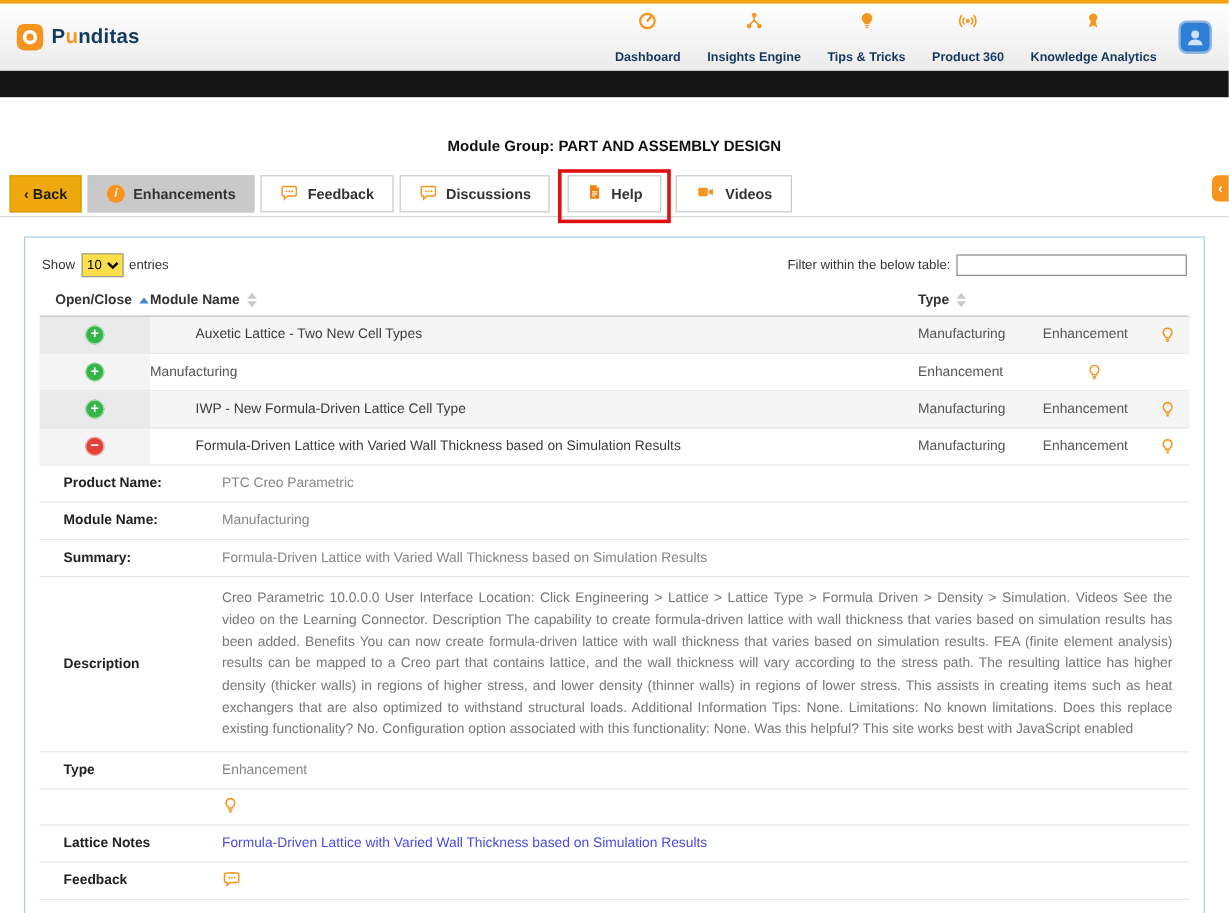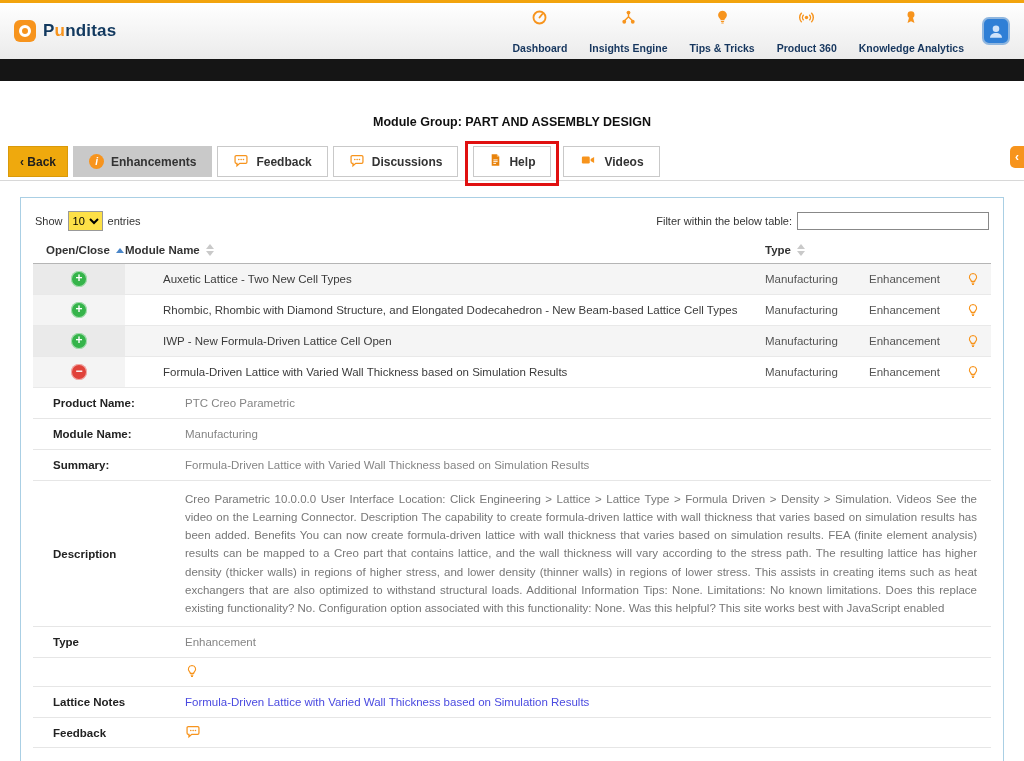--- a/index.html
+++ b/index.html
@@ -284,36 +284,35 @@
           <path d="M12 2.5a6.3 6.3 0 0 0-4 11.1c.7.6 1.2 1.5 1.2 2.4h5.6c0-.9.5-1.8 1.2-2.4a6.3 6.3 0 0 0-4-11.1z"></path>
           <path d="M9.5 18.8h5M10.3 21.3h3.4"></path>
         </svg>
     </div>
   </div>
 
   <div class="grid trow">
     <div class="oc-cell">
         <span class="toggle-icon open">+</span>
       </div>
-    <div class="title-cell">Rhombic, Rhombic with Diamond Structure, and Elongated Dodecahedron - New Beam-based Lattice Cell Types</div>
     <div class="module-cell">Manufacturing</div>
     <div class="type-cell">Enhancement</div>
     <div class="bulb-cell">
       <svg viewBox="0 0 24 24" width="14" height="14" fill="none" stroke="#f7941d" stroke-width="2">
           <path d="M12 2.5a6.3 6.3 0 0 0-4 11.1c.7.6 1.2 1.5 1.2 2.4h5.6c0-.9.5-1.8 1.2-2.4a6.3 6.3 0 0 0-4-11.1z"></path>
           <path d="M9.5 18.8h5M10.3 21.3h3.4"></path>
         </svg>
     </div>
   </div>
 
   <div class="grid trow striped">
     <div class="oc-cell">
         <span class="toggle-icon open">+</span>
       </div>
-    <div class="title-cell">IWP - New Formula-Driven Lattice Cell Open</div>
+    <div class="title-cell">IWP - New Formula-Driven Lattice Cell Type</div>
     <div class="module-cell">Manufacturing</div>
     <div class="type-cell">Enhancement</div>
     <div class="bulb-cell">
       <svg viewBox="0 0 24 24" width="14" height="14" fill="none" stroke="#f7941d" stroke-width="2">
           <path d="M12 2.5a6.3 6.3 0 0 0-4 11.1c.7.6 1.2 1.5 1.2 2.4h5.6c0-.9.5-1.8 1.2-2.4a6.3 6.3 0 0 0-4-11.1z"></path>
           <path d="M9.5 18.8h5M10.3 21.3h3.4"></path>
         </svg>
     </div>
   </div>
 

